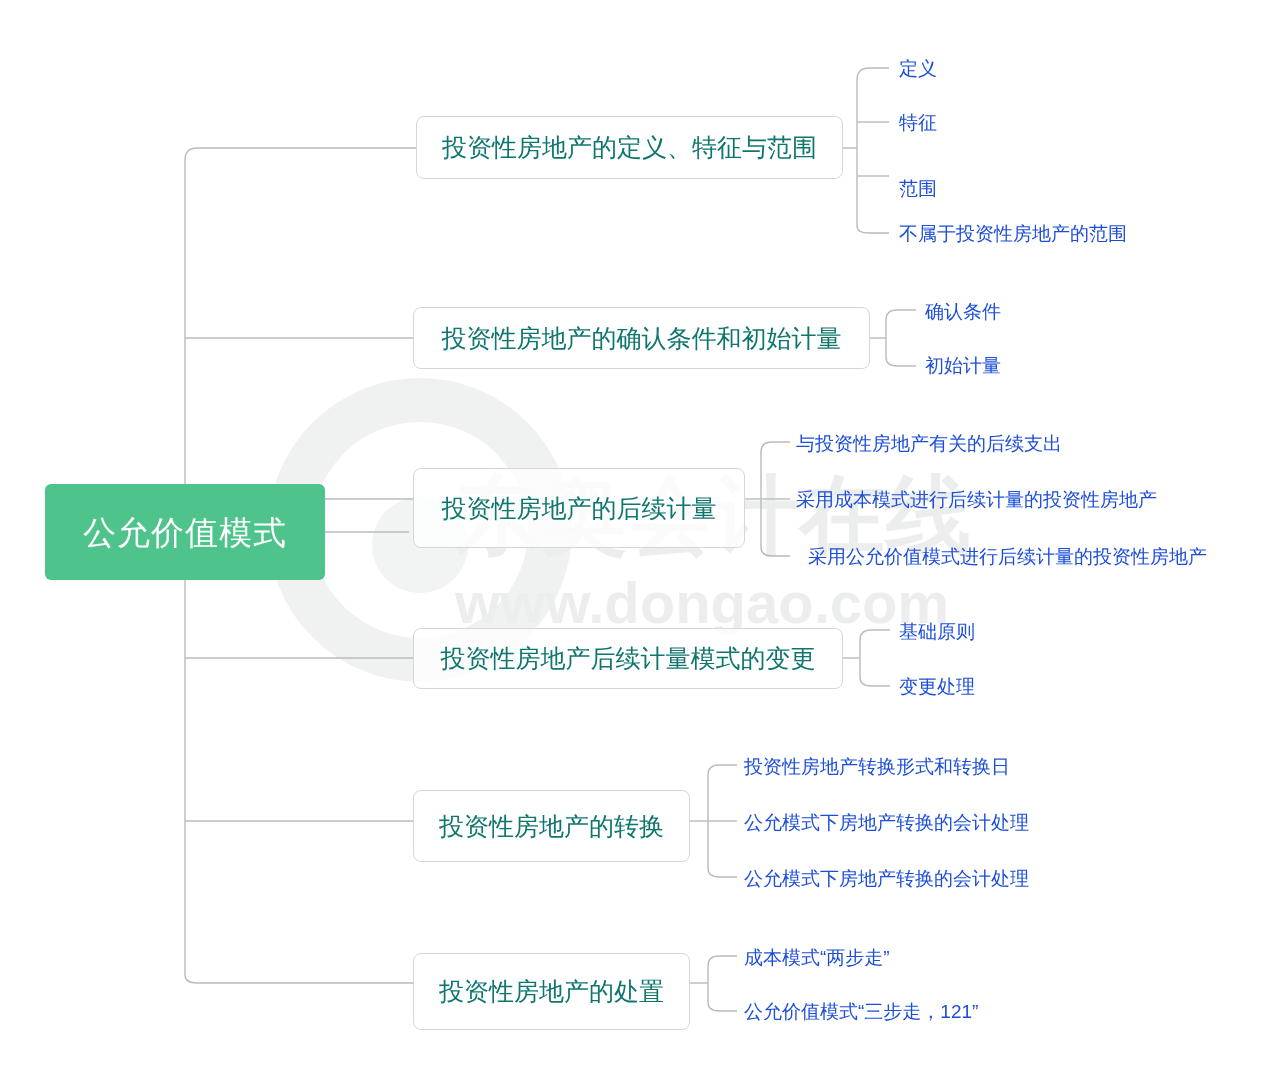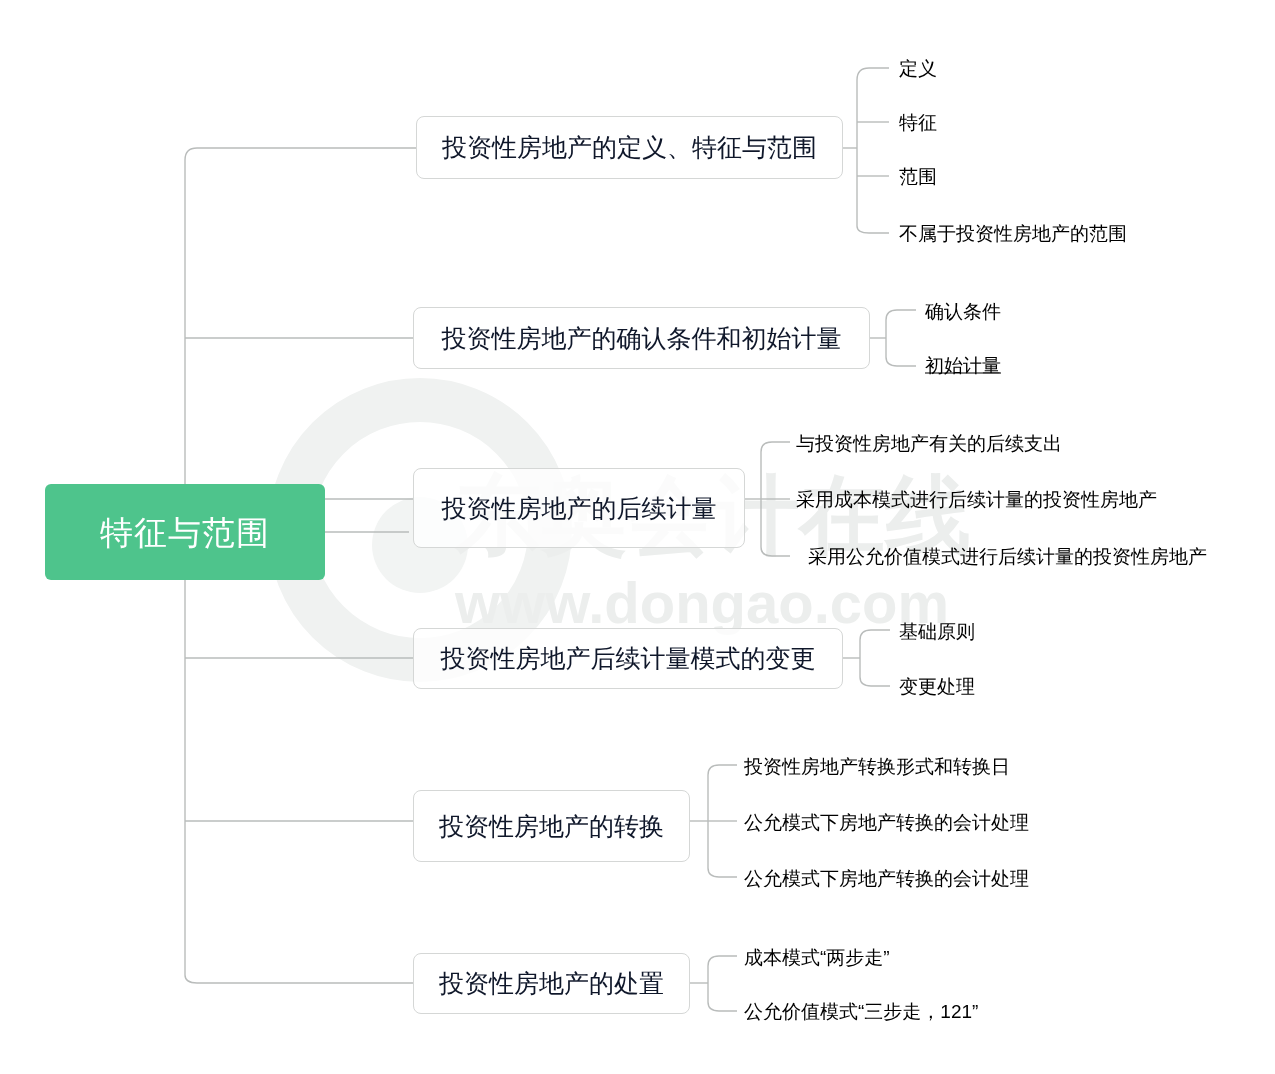--- a/index.html
+++ b/index.html
@@ -62,28 +62,28 @@
     position: absolute;
     border: 1px solid #d5d7d6;
     border-radius: 8px;
     background: rgba(255,255,255,0.78);
     box-sizing: border-box;
     display: flex;
     align-items: center;
     justify-content: center;
   }
   .branch-node span {
-    color: #0f172a;
+    color: #0f766e;
     font-size: 25px;
     line-height: 1;
     white-space: nowrap;
   }
   .leaf-node {
     position: absolute;
-    color: #000000;
+    color: #1d4ed8;
     font-size: 19px;
     line-height: 1;
     white-space: nowrap;
     transform: translateY(-50%);
   }
 </style>
 </head>
 <body>
 
 <div id="mindmap">
@@ -142,46 +142,46 @@
     <path d="M708,821 L737,821"></path>
     <path d="M708,868 Q708,877 719,877 L737,877"></path>
 
     <path d="M690,983 L708,983"></path>
     <path d="M708,966 L708,1002"></path>
     <path d="M708,966 Q708,956 719,956 L737,956"></path>
     <path d="M708,1002 Q708,1011 719,1011 L737,1011"></path>
   </svg>
 
   <div class="root-node">
-    <span>特征与范围</span>
+    <span>公允价值模式</span>
   </div>
 
   <div class="branch-node" style="left:416px; top:116px; width:427px; height:63px;">
     <span>投资性房地产的定义、特征与范围</span>
   </div>
   <div class="leaf-node" style="left:899px; top:68px;">
     <span>定义</span>
   </div>
   <div class="leaf-node" style="left:899px; top:122px;">
     <span>特征</span>
   </div>
-  <div class="leaf-node" style="left:899px; top:176px;">
+  <div class="leaf-node" style="left:899px; top:188px;">
     <span>范围</span>
   </div>
   <div class="leaf-node" style="left:899px; top:233px;">
     <span>不属于投资性房地产的范围</span>
   </div>
 
   <div class="branch-node" style="left:413px; top:307px; width:457px; height:62px;text-align:center;">
     <span>投资性房地产的确认条件和初始计量</span>
   </div>
   <div class="leaf-node" style="left:925px; top:311px;">
     <span>确认条件</span>
   </div>
-  <div class="leaf-node" style="left:925px; top:365px;text-decoration:underline;">
+  <div class="leaf-node" style="left:925px; top:365px;">
     <span>初始计量</span>
   </div>
 
   <div class="branch-node" style="left:413px; top:468px; width:332px; height:80px;">
     <span>投资性房地产的后续计量</span>
   </div>
   <div class="leaf-node" style="left:796px; top:443px;">
     <span>与投资性房地产有关的后续支出</span>
   </div>
   <div class="leaf-node" style="left:796px; top:499px;text-align:center;">
@@ -207,21 +207,21 @@
   <div class="leaf-node" style="left:744px; top:766px;">
     <span>投资性房地产转换形式和转换日</span>
   </div>
   <div class="leaf-node" style="left:744px; top:822px;">
     <span>公允模式下房地产转换的会计处理</span>
   </div>
   <div class="leaf-node" style="left:744px; top:878px;">
     <span>公允模式下房地产转换的会计处理</span>
   </div>
 
-  <div class="branch-node" style="left:413px; top:953px; width:277px; height:61px;">
+  <div class="branch-node" style="left:413px; top:953px; width:277px; height:77px;">
     <span>投资性房地产的处置</span>
   </div>
   <div class="leaf-node" style="left:744px; top:957px;">
     <span>成本模式“两步走”</span>
   </div>
   <div class="leaf-node" style="left:744px; top:1011px;">
     <span>公允价值模式“三步走，121”</span>
   </div>
 
 </div>

